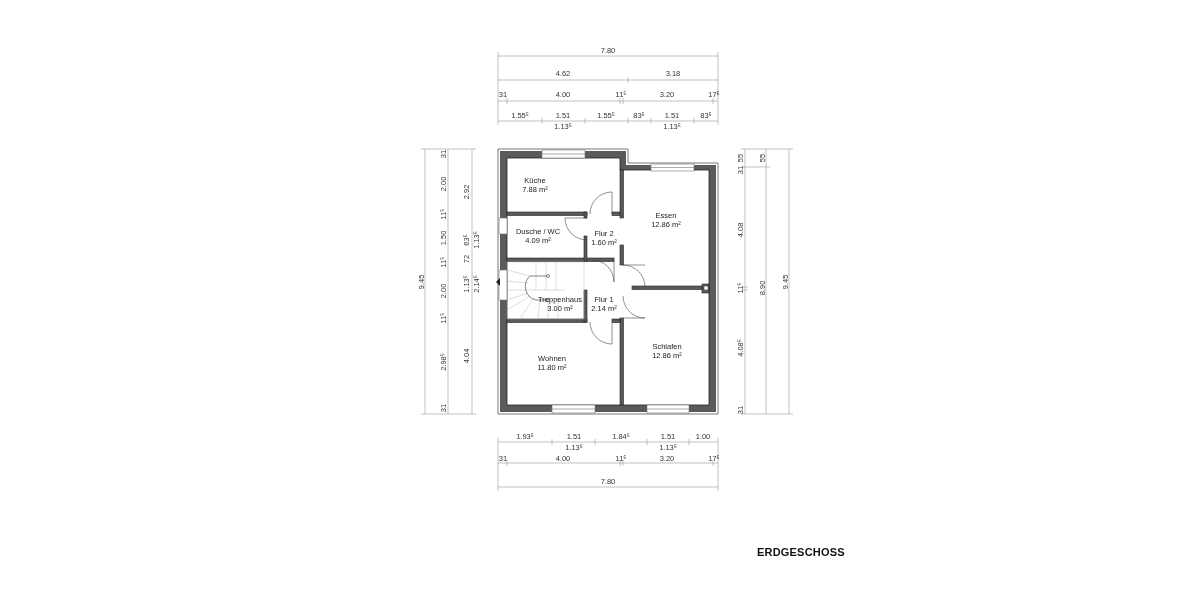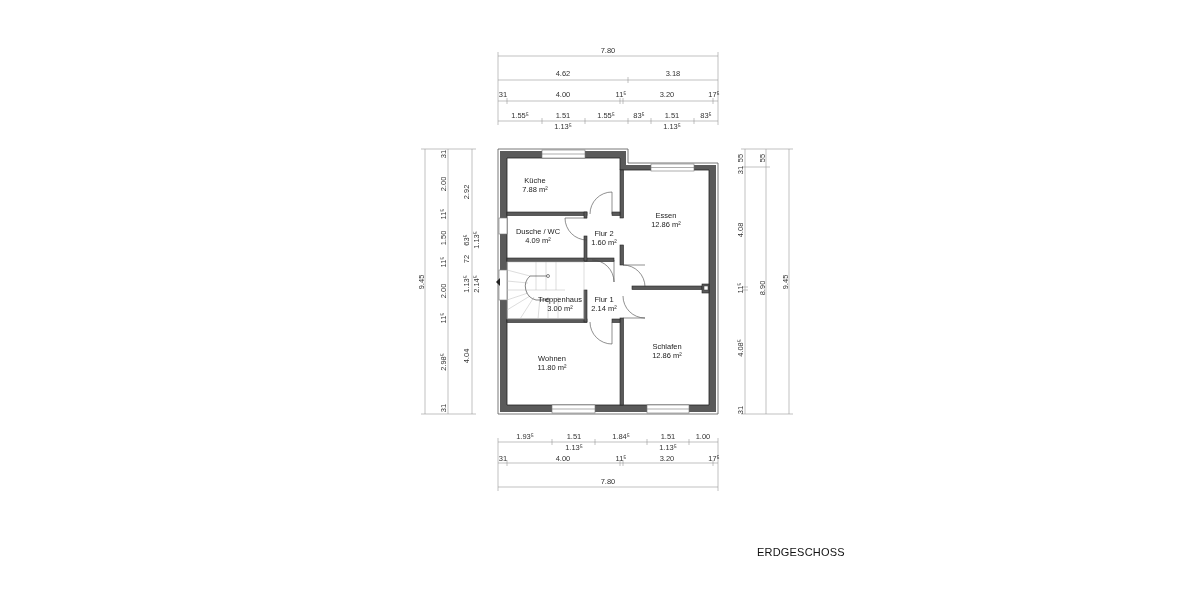--- a/index.html
+++ b/index.html
@@ -1,20 +1,20 @@
 <!DOCTYPE html>
 <html><head>
 <meta charset="utf-8">
 <style>
   html, body { margin:0; padding:0; background:#ffffff; }
   body { width:1200px; height:600px; position:relative; overflow:hidden; font-family:"Liberation Sans", sans-serif; }
   svg { position:absolute; left:0; top:0; }
   .dim { font-family:"Liberation Sans", sans-serif; font-size:7.5px; fill:#333; }
   .room { font-family:"Liberation Sans", sans-serif; font-size:7.5px; fill:#222; text-anchor:middle; }
-  .title { position:absolute; left:713px; top:546px; font-family:"Liberation Sans", sans-serif; font-weight:normal; font-size:11px; color:#111; letter-spacing:0.2px;padding-left:44px; }
+  .title { position:absolute; left:713px; top:546px; font-family:"Liberation Sans", sans-serif; font-weight:bold; font-size:11px; color:#111; letter-spacing:0.2px;padding-left:44px; }
 </style>
 </head>
 <body>
 
 <svg width="1200" height="600" viewBox="0 0 1200 600">
 
   <g stroke="#999" stroke-width="0.6" fill="none">
     <line x1="498" y1="56" x2="718" y2="56"></line>
     <line x1="498" y1="80" x2="718" y2="80"></line>
     <line x1="498" y1="101" x2="718" y2="101"></line>

